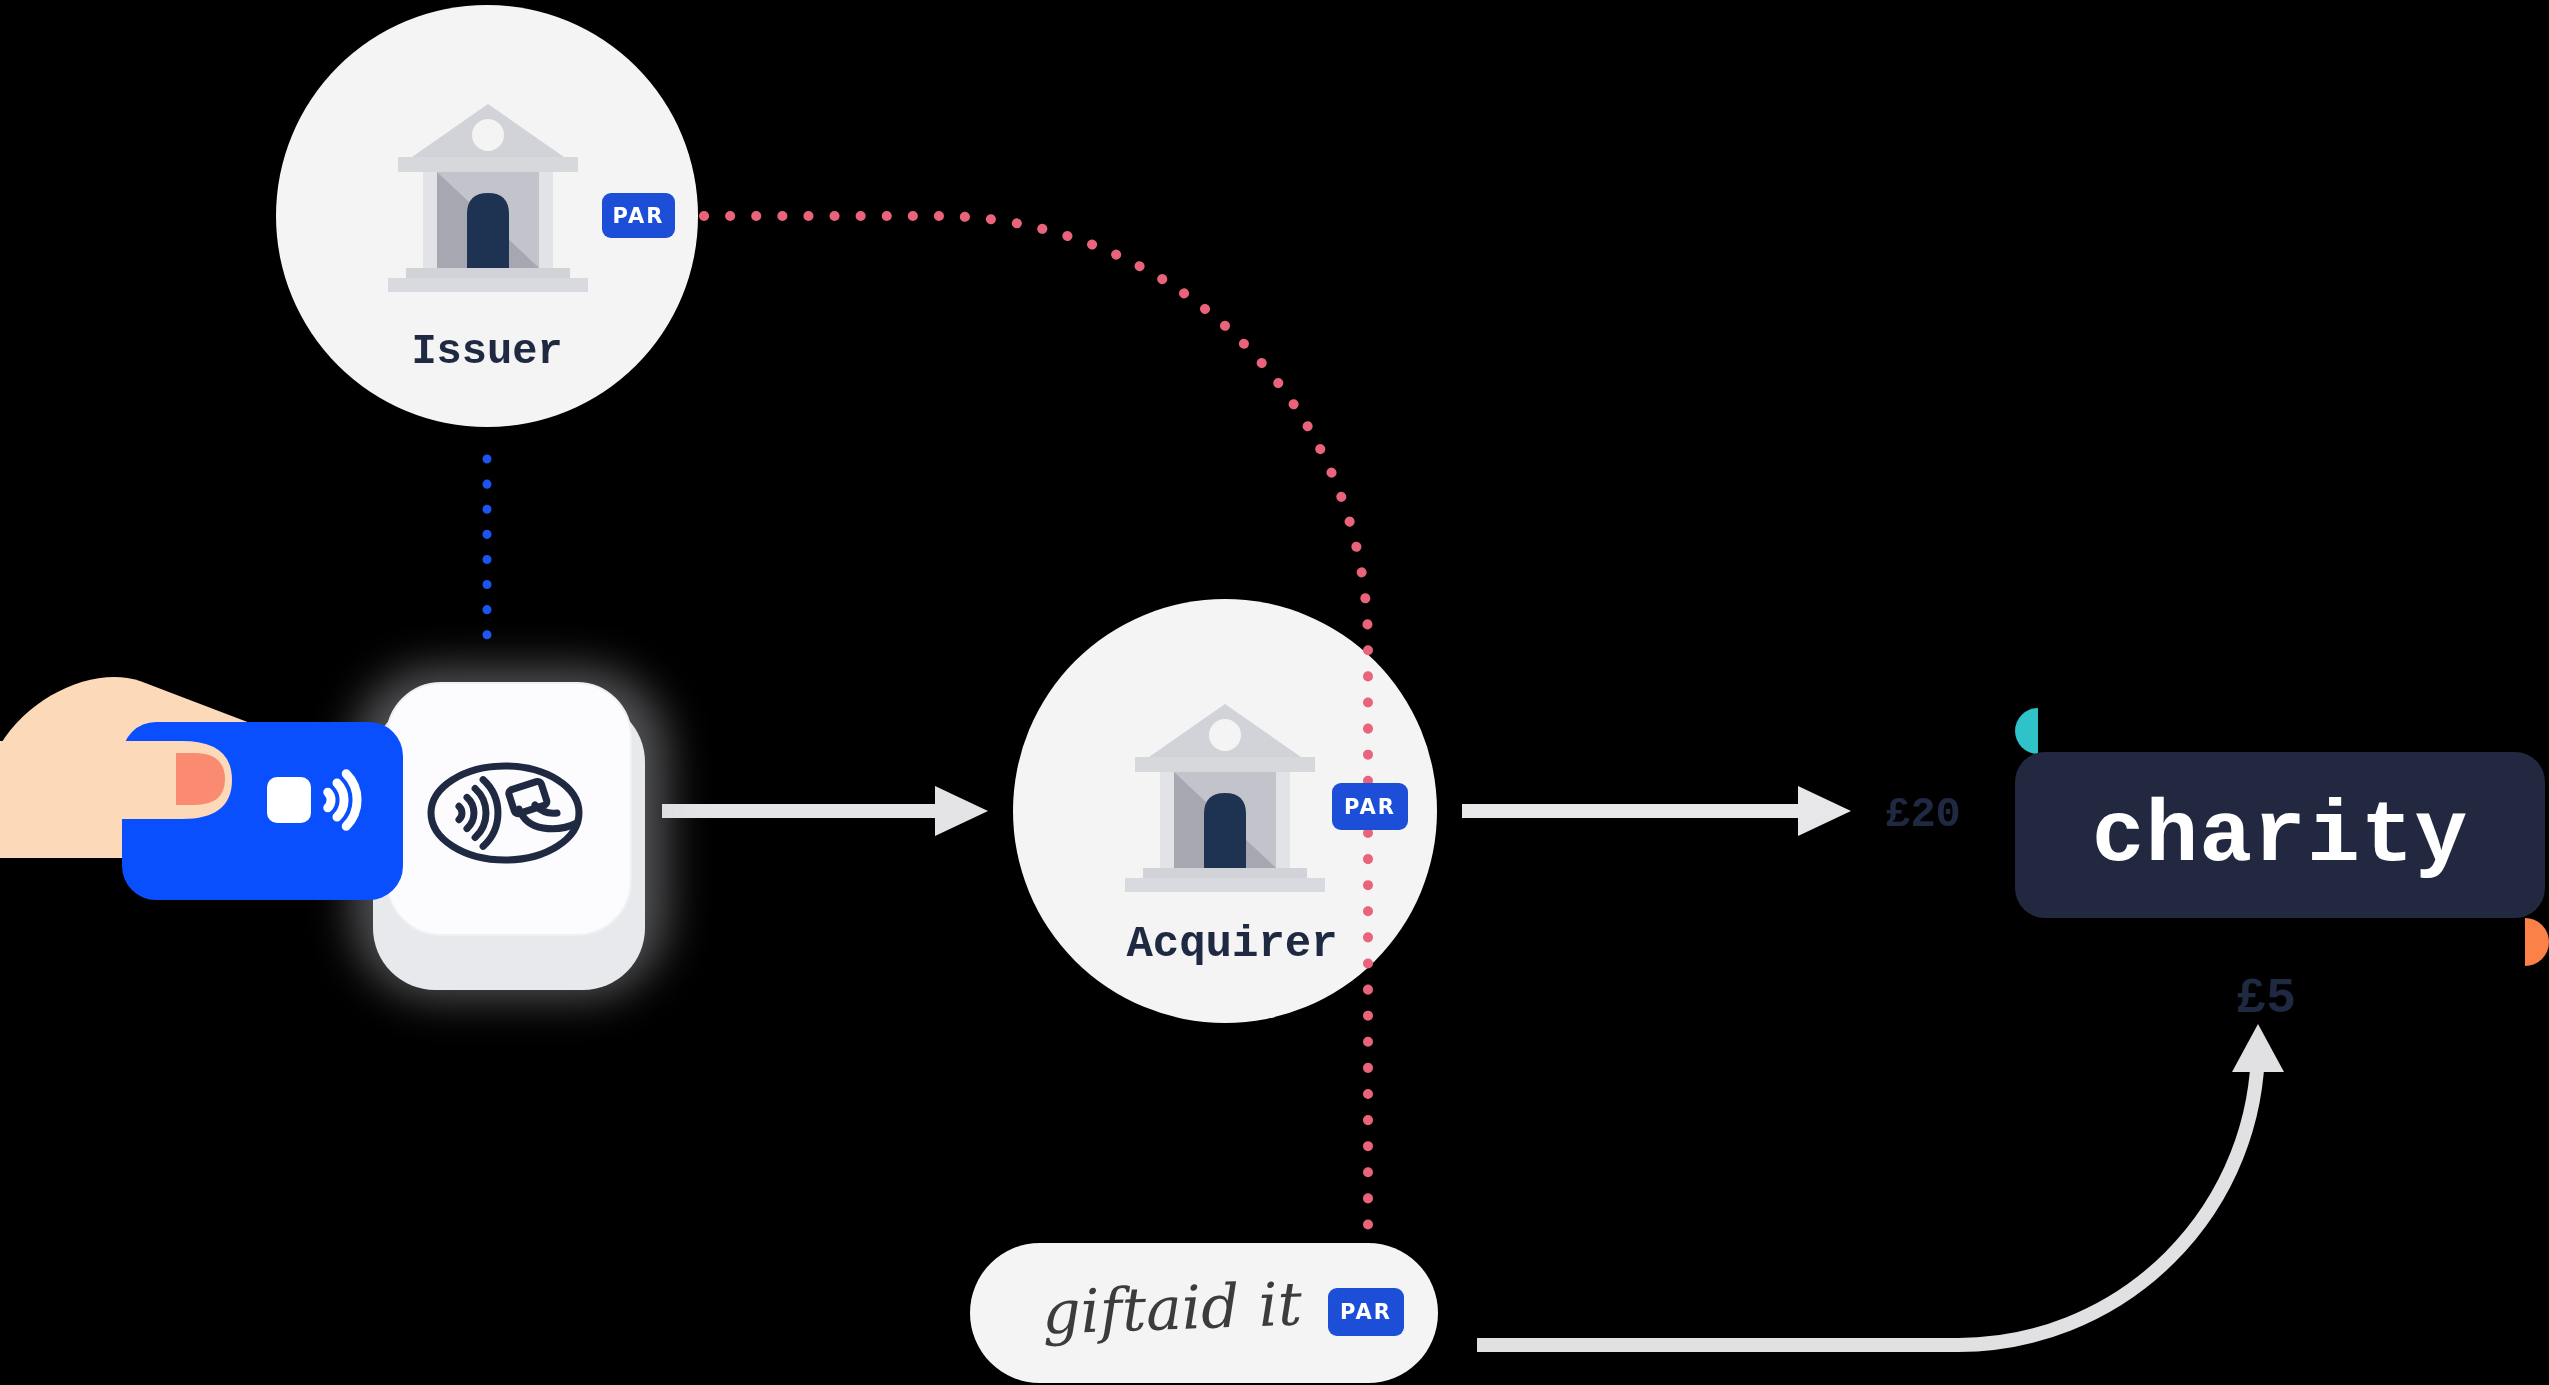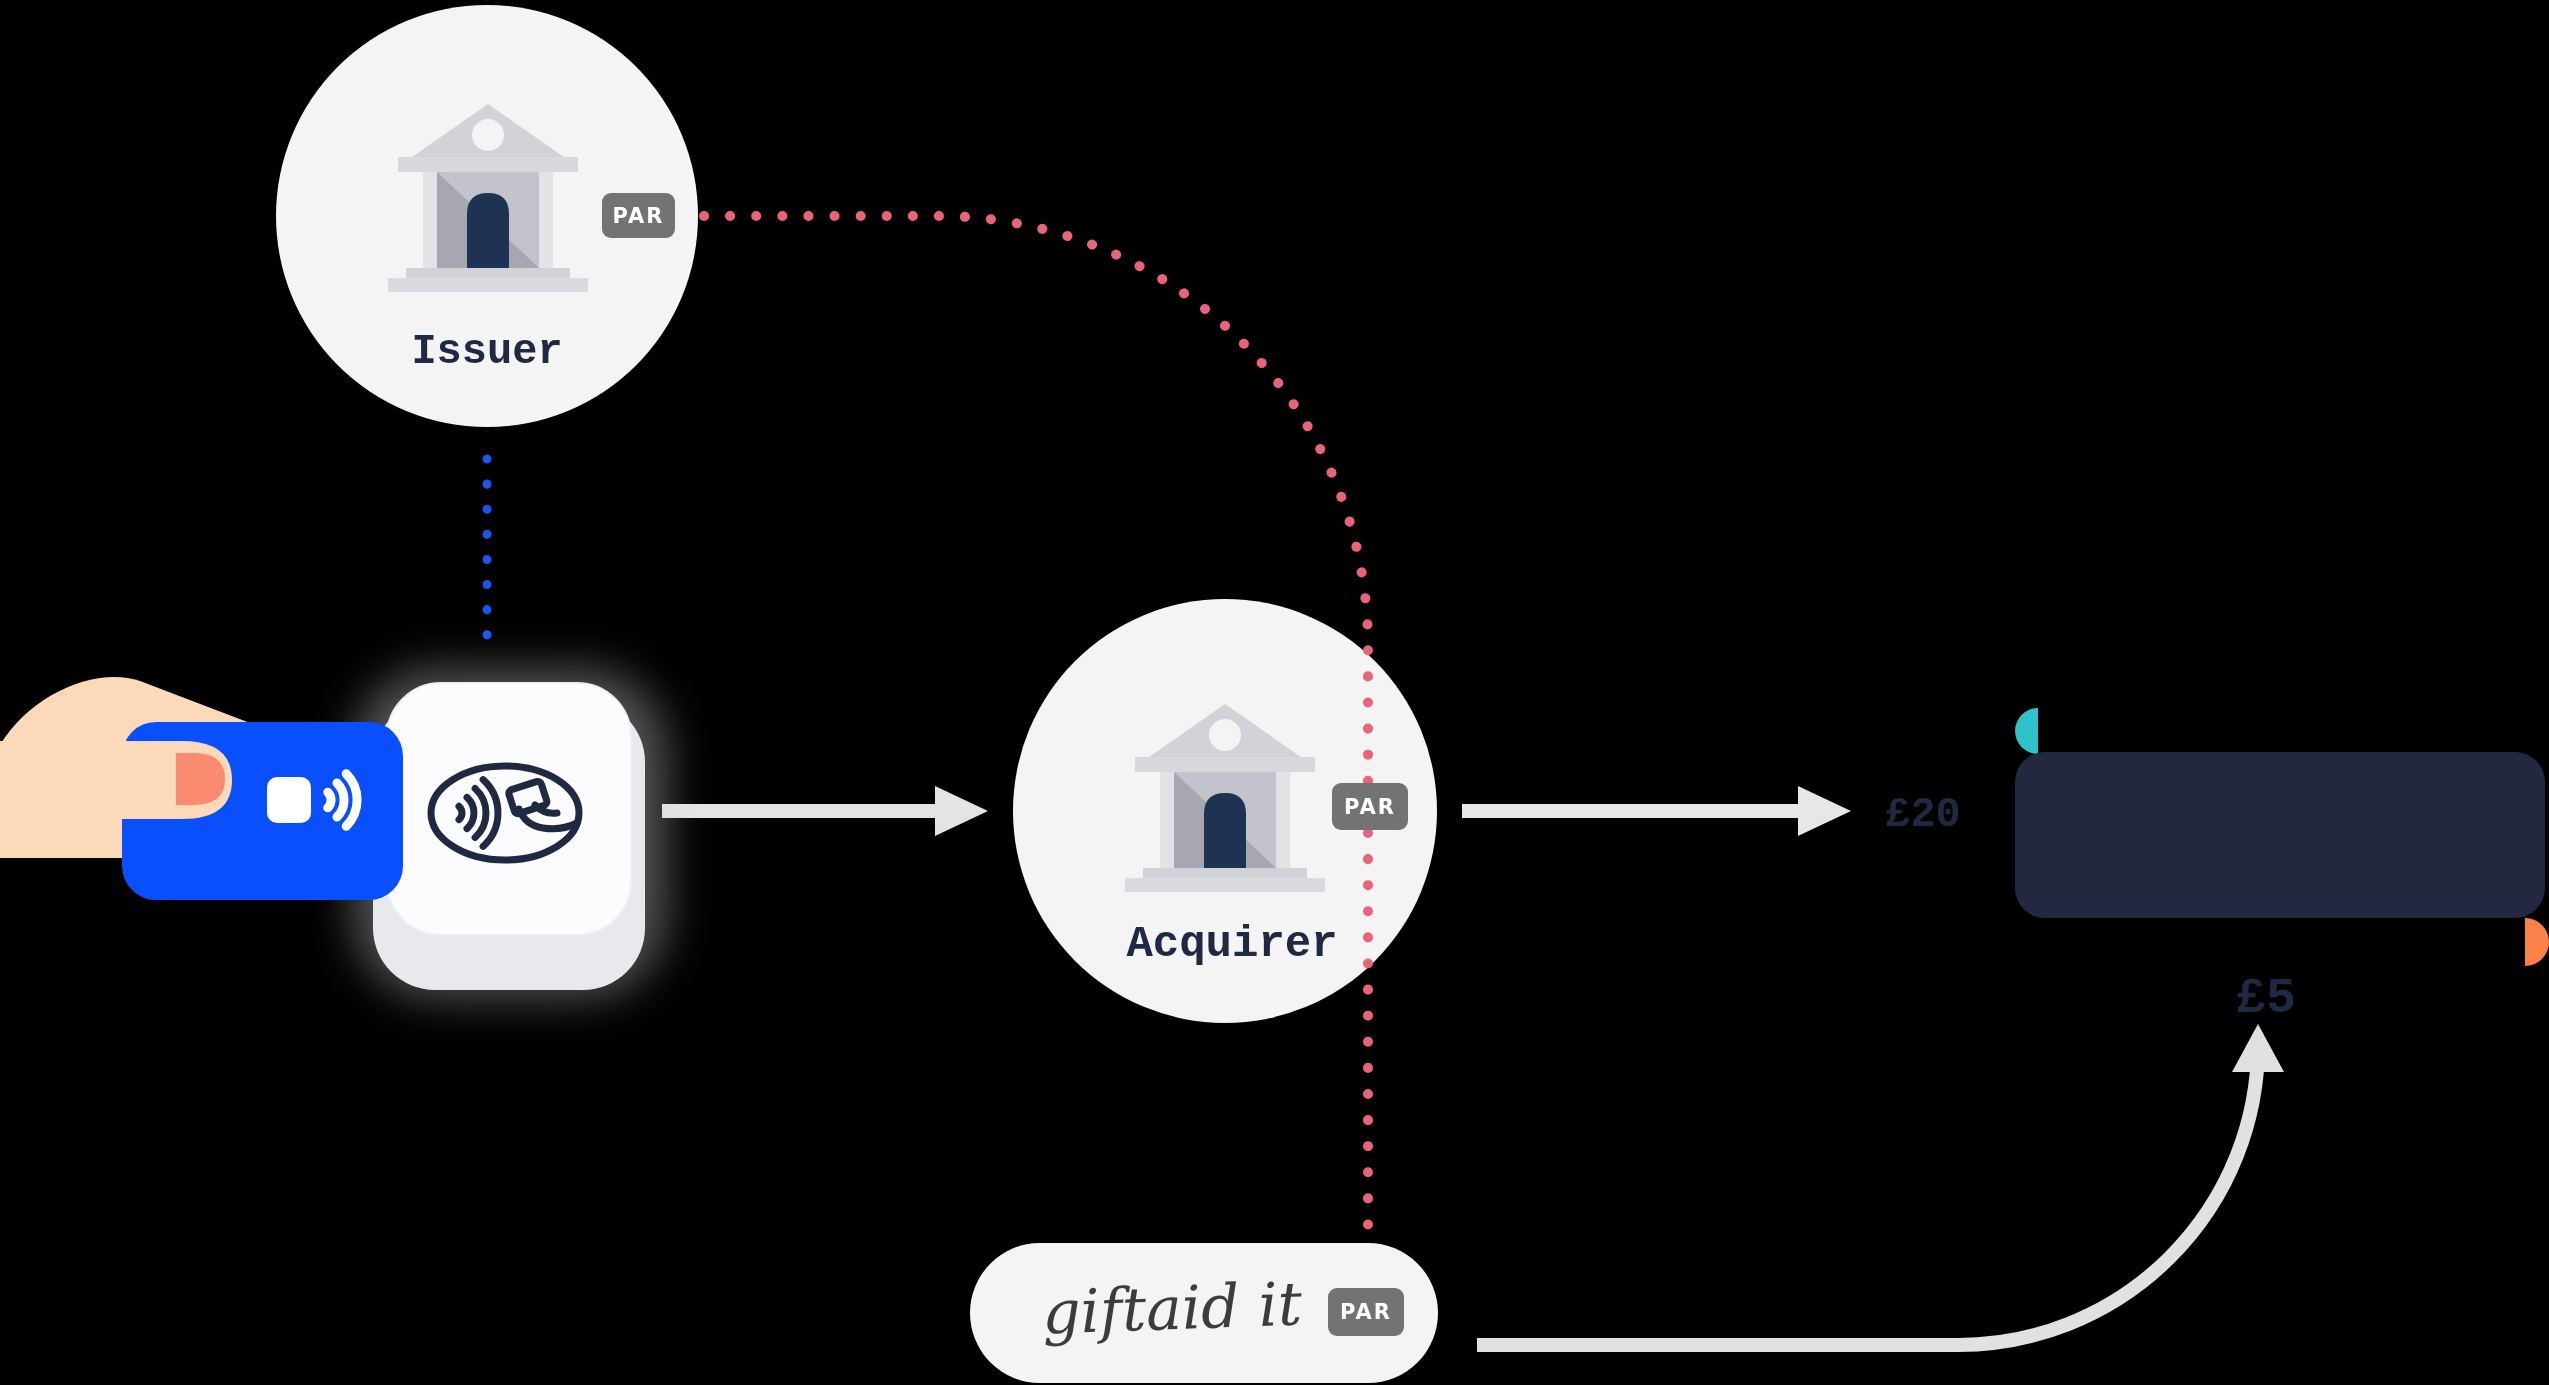--- a/index.html
+++ b/index.html
@@ -2,21 +2,21 @@
 <html><head>
 <meta charset="utf-8">
 <style>
   html,body{margin:0;padding:0;background:#000;}
   .stage{position:relative;width:2549px;height:1385px;background:#000;overflow:hidden;
          font-family:"DejaVu Sans", "Liberation Sans", sans-serif;}
   .stage svg{position:absolute;left:0;top:0;}
   .lbl{position:absolute;transform:translate(-50%,-50%);color:#1f2942;font-weight:bold;white-space:nowrap;font-family:Liberation Mono, monospace;}
   .lbl.light{color:#fff;}
   .badge{position:absolute;display:flex;align-items:center;justify-content:center;
-         background:#737373;color:#fff;font-weight:bold;font-size:21px;letter-spacing:2px;
+         background:#1d4ed8;color:#fff;font-weight:bold;font-size:21px;letter-spacing:2px;
          border-radius:9px;}
   .issuer-label{left:487px;top:352px;font-size:42px;}
   .acquirer-label{left:1232px;top:944px;font-size:44px;}
   .donation-label{left:497px;top:1045px;font-size:50px;}
   .amount-20{left:1923px;top:815px;font-size:42px;}
   .amount-5{left:2266px;top:998px;font-size:50px;}
   .charity-label{left:2280px;top:836px;font-size:88px;letter-spacing:1px;}
   .giftaid-label{left:1172px;top:1308px;font-size:60px;font-weight:normal;font-style:italic;
                  font-family:"DejaVu Serif","Liberation Serif",serif;color:#3c3c3c;transform:translate(-50%,-50%) rotate(-2deg);}
   .badge-issuer{left:602px;top:193px;width:73px;height:45px;}
@@ -111,18 +111,19 @@
   </svg>
 
   <div class="lbl issuer-label">Issuer</div>
   <div class="badge badge-issuer">PAR</div>
 
   <div class="lbl acquirer-label">Acquirer</div>
   <div class="badge badge-acquirer">PAR</div>
 
 
   <div class="lbl amount-20">£20</div>
+  <div class="lbl light charity-label">charity</div>
   <div class="lbl amount-5">£5</div>
 
   <div class="lbl giftaid-label">giftaid it</div>
   <div class="badge badge-giftaid">PAR</div>
 
 </div>
 
 </body></html>

